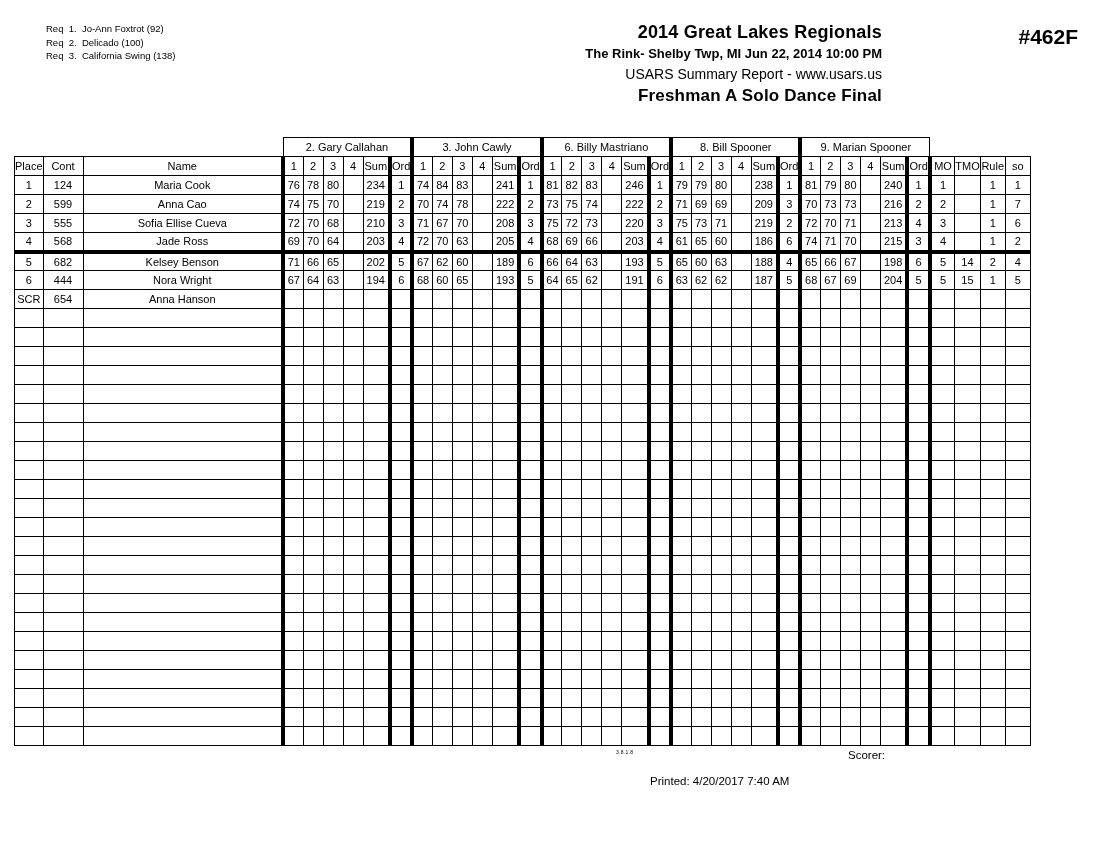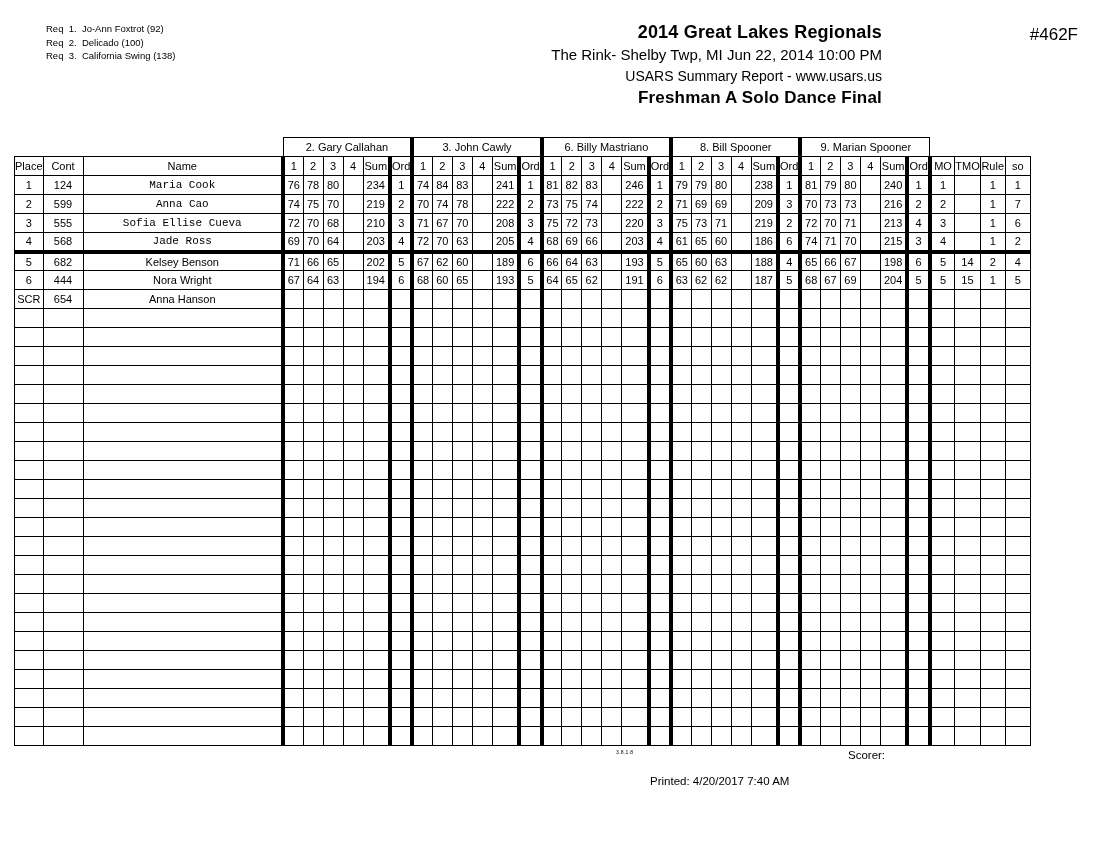--- a/index.html
+++ b/index.html
@@ -8,41 +8,41 @@
     font-family:"Liberation Sans", sans-serif;
     color:#000;overflow:hidden;position:relative;
   }
   
   #reqs{position:absolute;left:14px;top:22px;font-size:9.5px;line-height:13.5px;}
   #reqs div{white-space:pre;margin-left:32px;}
 
   
   #titleblock{position:absolute;left:0;top:22px;width:882px;text-align:right;}
   #t1{font-size:18px;font-weight:bold;letter-spacing:.2px;}
-  #t2{font-size:15px;margin-top:3px;}
+  #t2{font-size:13px;margin-top:3px;font-weight:bold;}
   #t3{font-size:17px;font-weight:bold;margin-top:4px;letter-spacing:.2px;}
   #t4{font-size:14px;margin-top:5px;}
-  #eventno{position:absolute;right:22px;top:25px;font-size:17px;font-weight:normal;}
+  #eventno{position:absolute;right:22px;top:25px;font-size:21px;font-weight:bold;}
 
   
   #grid{position:absolute;left:14px;top:137px;border-collapse:collapse;table-layout:fixed;}
   #grid td,#grid th{
     border:1px solid #000;padding:0;margin:0;
     font-size:11px;font-weight:normal;text-align:center;
     height:19px;box-sizing:border-box;overflow:hidden;white-space:nowrap;
   }
   .hdr{font-size:9.5px;height:20px;}
   .jname{font-size:11px;text-align:left;padding-left:8px;height:20px;}
   .nm{text-align:left;padding-left:6px;}
   
   .sepL{border-left:4px solid #000 !important;}
   .sepR{border-right:4px solid #000 !important;}
   .ordc{font-weight:bold;font-size:12px;}
   .topfinal td{font-weight:bold;font-size:12px;}
-  .topfinal .nm{font-size:11.5px;font-family:Liberation Mono, monospace;}
+  .topfinal .nm{font-size:11.5px;}
   .lastfinal td{border-bottom:4px solid #000 !important;}
   .noborder{border:none !important;}
 
   
   #ver{position:absolute;left:616px;top:749px;font-size:5px;letter-spacing:.3px;}
   #printed{position:absolute;left:650px;top:749px;font-size:11.5px;margin-top:26px;}
   #scorer{position:absolute;left:848px;top:749px;font-size:11.5px;}
 </style>
 </head>
 <body>

